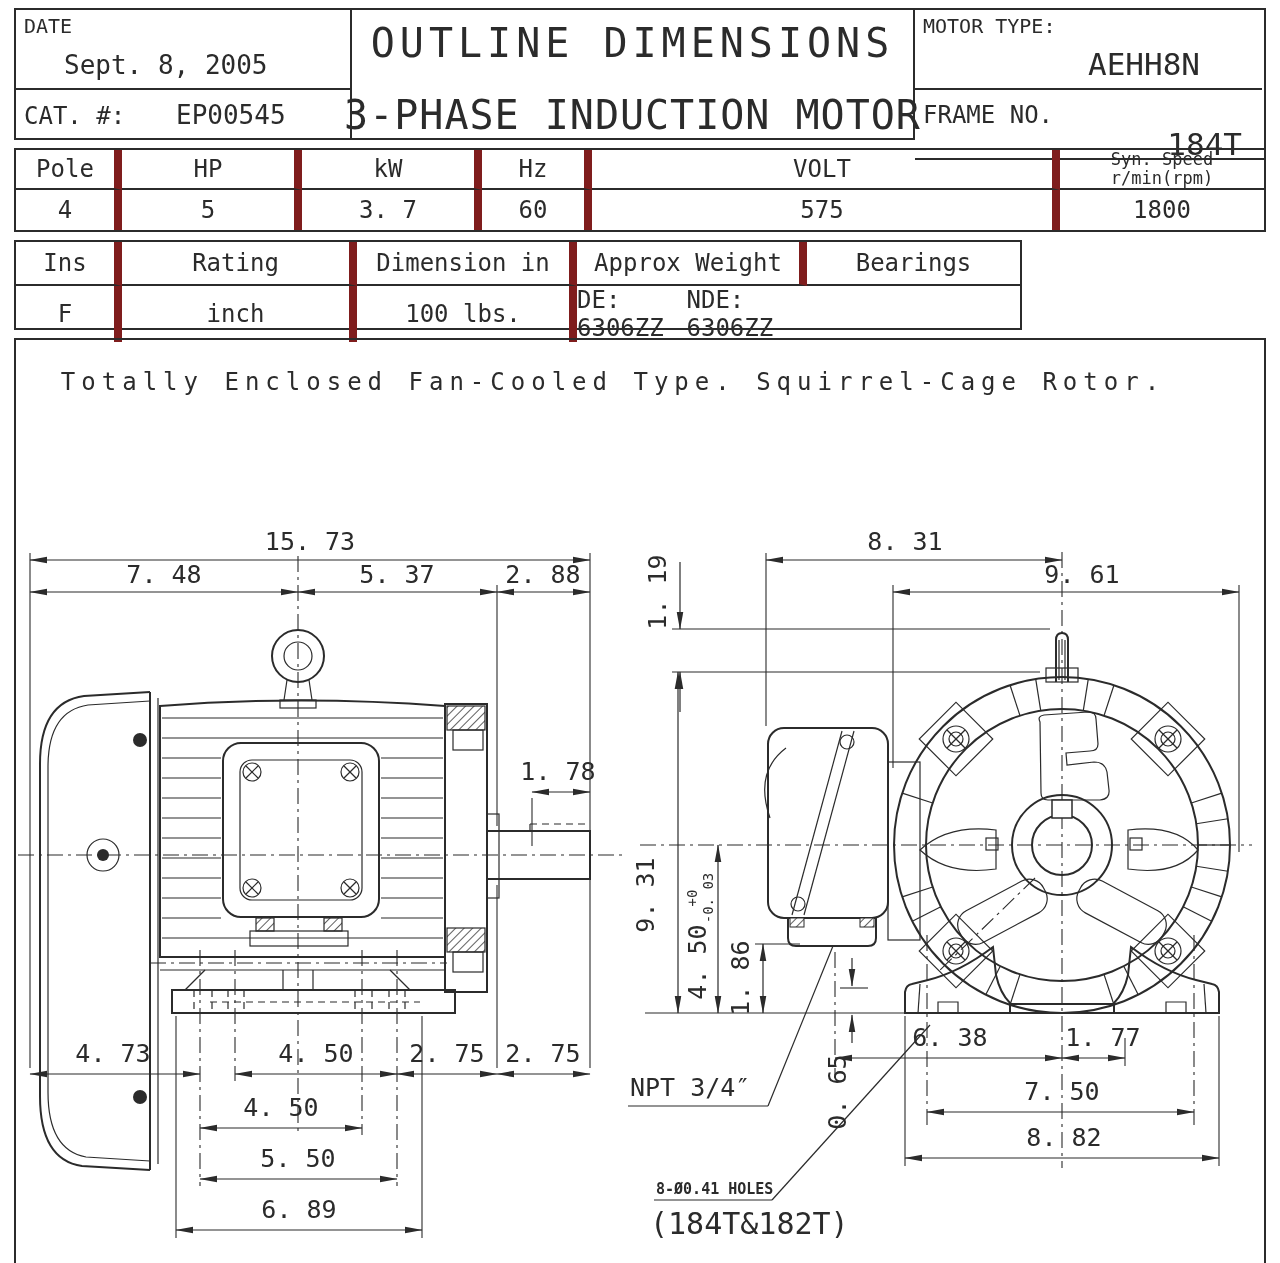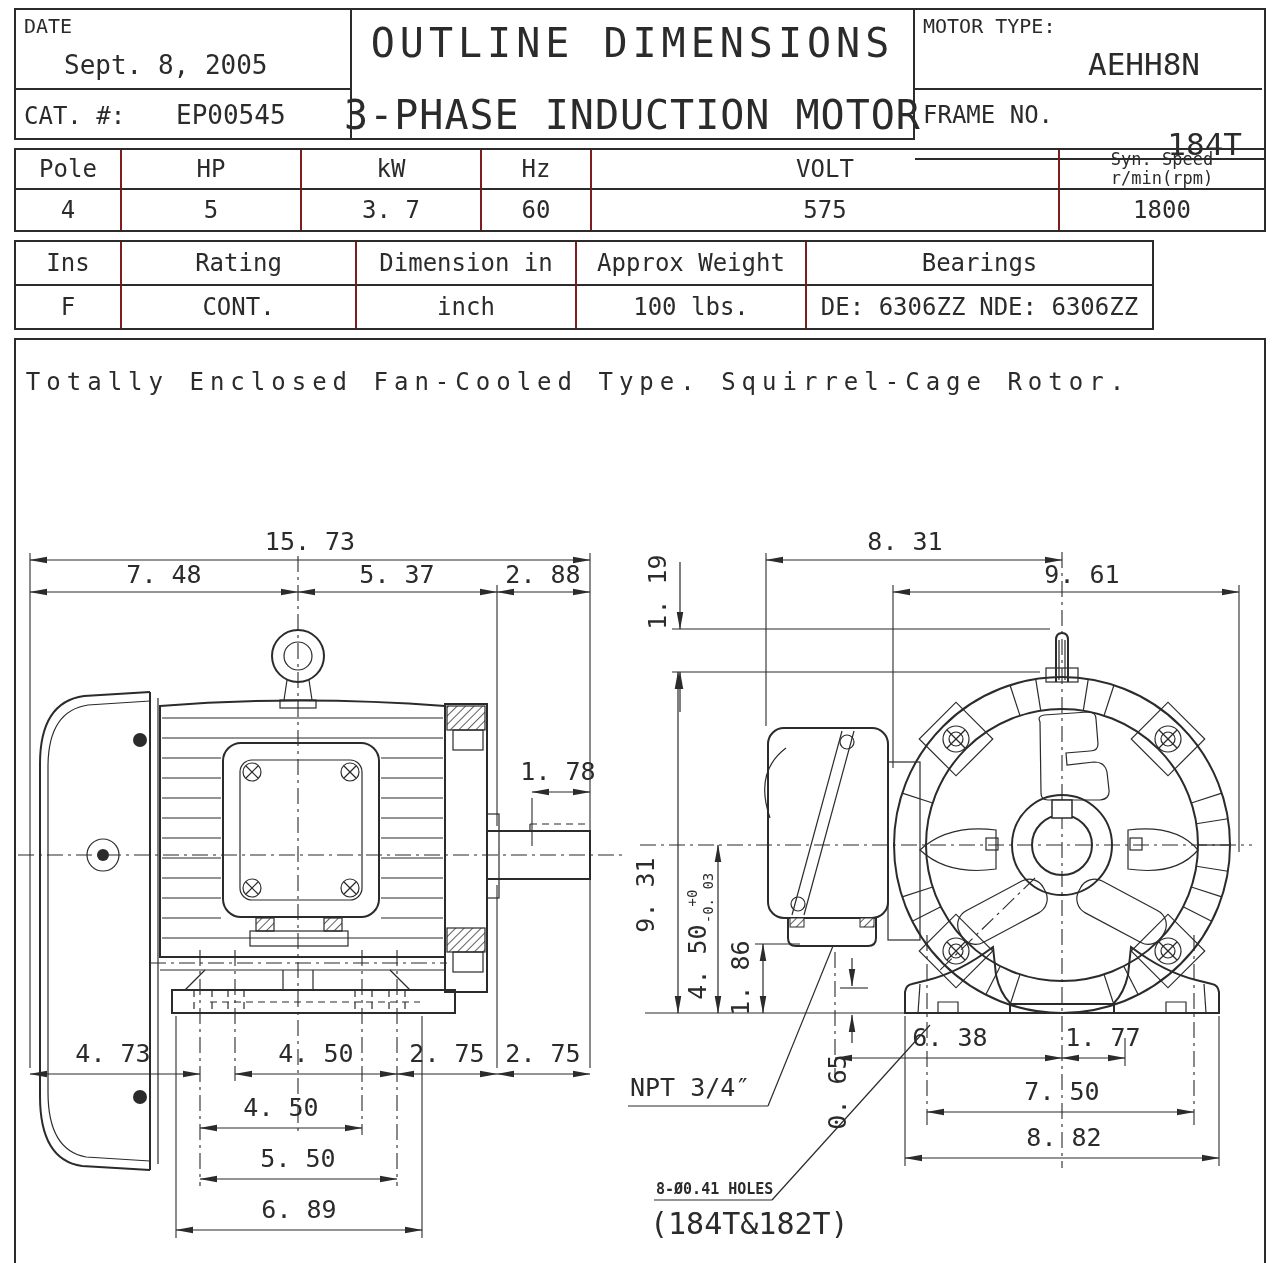--- a/index.html
+++ b/index.html
@@ -10,31 +10,31 @@
   
   .tb-cell{position:absolute;box-sizing:border-box;}
   .lbl-sm{font-size:20px;}
   .lbl-md{font-size:24px;}
   .val-md{font-size:26px;}
   .val-lg{font-size:31px;}
   .title-main{font-size:40px;letter-spacing:5px;white-space:nowrap;}
   .title-sub{font-size:40px;letter-spacing:1px;white-space:nowrap;}
   
   .grid{display:grid;position:absolute;box-sizing:border-box;border:2px solid #2b2b2b;}
-  .cell{border-right:2px solid #7f1d1d;border-bottom:2px solid #2b2b2b;
+  .cell{border-right:8px solid #7f1d1d;border-bottom:2px solid #2b2b2b;
         display:flex;align-items:center;justify-content:center;
         font-size:24px;box-sizing:border-box;}
   .cell.last{border-right:none;}
   .cell.bot{border-bottom:none;}
   .syn{font-size:17px;line-height:19px;text-align:left;}
   .bearings-val{display:flex;width:100%;justify-content:space-evenly;}
   
   #draw-area{border:2px solid #2b2b2b;border-bottom:none;}
   #description{position:absolute;left:14px;top:368px;width:1128px;text-align:center;
-               font-size:24px;letter-spacing:6px;white-space:nowrap;}
+               font-size:24px;letter-spacing:6px;white-space:nowrap;padding-left:35px;}
   
   .out{stroke:#2b2b2b;stroke-width:2;fill:none;}
   .thin{stroke:#2b2b2b;stroke-width:1.2;fill:none;}
   .ext{stroke:#2b2b2b;stroke-width:1.1;fill:none;}
   .cl{stroke:#2b2b2b;stroke-width:1.1;fill:none;stroke-dasharray:16 5 3 5;}
   .hid{stroke:#2b2b2b;stroke-width:1.2;fill:none;stroke-dasharray:7 5;}
   .dim{stroke:#2b2b2b;stroke-width:1.2;fill:none;
        marker-start:url(#ar);marker-end:url(#ar);}
   .dimE{stroke:#2b2b2b;stroke-width:1.2;fill:none;marker-end:url(#ar);}
   .dt{font-size:25px;fill:#2b2b2b;font-family:"DejaVu Sans Mono",monospace;}
@@ -86,30 +86,29 @@
          <span>r/min(rpm)</span></div>
   </div>
   <div class="cell bot">4</div>
   <div class="cell bot">5</div>
   <div class="cell bot">3. 7</div>
   <div class="cell bot">60</div>
   <div class="cell bot">575</div>
   <div class="cell bot last">1800</div>
 </div>
 
-<div class="grid" style="left:14px;top:240px;width:1140px;height:90px;
+<div class="grid" style="left:14px;top:240px;width:1008px;height:90px;
             grid-template-columns:106px 235px 220px 230px auto;
             grid-template-rows:44px auto;">
   <div class="cell">Ins</div>
   <div class="cell">Rating</div>
   <div class="cell">Dimension in</div>
   <div class="cell">Approx Weight</div>
   <div class="cell last">Bearings</div>
   <div class="cell bot">F</div>
-  <div class="cell bot">CONT.</div>
   <div class="cell bot">inch</div>
   <div class="cell bot">100 lbs.</div>
   <div class="cell bot last">
     <div class="bearings-val">
       <span>DE: 6306ZZ</span>
       <span>NDE: 6306ZZ</span>
     </div>
   </div>
 </div>
 

